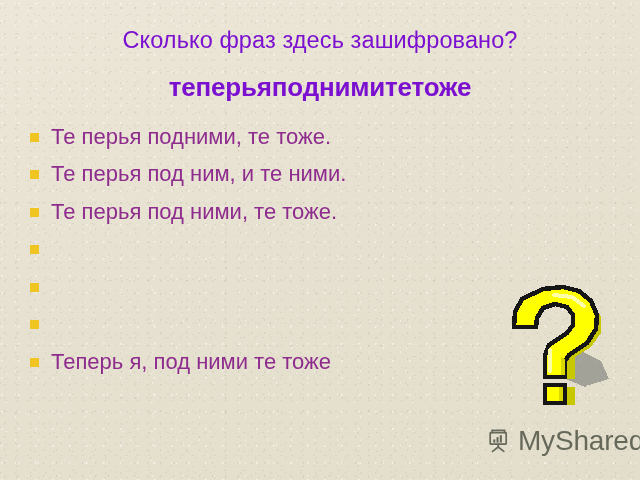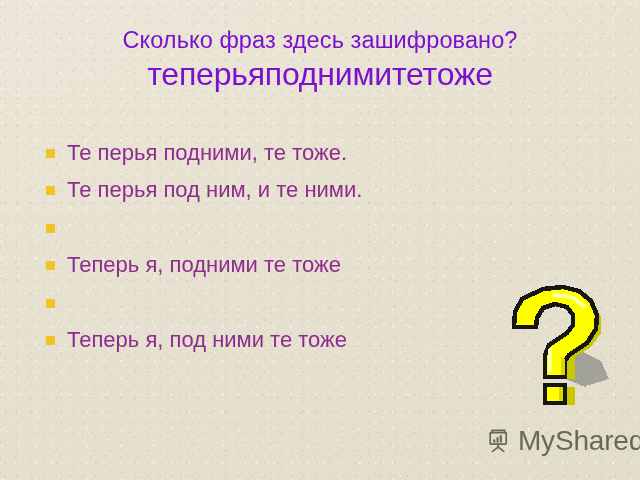--- a/index.html
+++ b/index.html
@@ -41,36 +41,36 @@
   }
   .title-line1 {
     font-size: 23.5px;
     line-height: 28px;
     font-weight: 400;
     color: #7b10d0;
     letter-spacing: 0.1px;
     white-space: nowrap;
   }
   .title-line2 {
-    font-size: 32px;
+    font-size: 26px;
     line-height: 40px;
-    font-weight: 400;
+    font-weight: 700;
     color: #7b10d0;
     letter-spacing: -0.2px;
     white-space: nowrap;
-    margin-top: 0;
+    margin-top: 13px;
   }
 
   
   .phrase-list {
     position: absolute;
     left: 30px;
     top: 118px;
     width: 470px;
-    margin: 16px;
+    margin: 0;
     padding: 0;
     list-style: none;
   }
   .phrase-item {
     display: flex;
     align-items: center;
     height: 37.5px;
   }
   .bullet-square {
     flex: 0 0 auto;
@@ -135,24 +135,27 @@
     <li class="phrase-item">
       <span class="bullet-square"></span>
       <span class="phrase-text">Те перья подними, те тоже.</span>
     </li>
     <li class="phrase-item">
       <span class="bullet-square"></span>
       <span class="phrase-text">Те перья под ним, и те ними.</span>
     </li>
     <li class="phrase-item">
       <span class="bullet-square"></span>
-    </li>
-    <li class="phrase-item">
-      <span class="bullet-square"></span>
-      <span class="phrase-text">Теперь я, подними те тоже</span>
+      <span class="phrase-text">Те перья под ними, те тоже.</span>
+    </li>
+    <li class="phrase-item">
+      <span class="bullet-square"></span>
+    </li>
+    <li class="phrase-item">
+      <span class="bullet-square"></span>
     </li>
     <li class="phrase-item">
       <span class="bullet-square"></span>
     </li>
     <li class="phrase-item">
       <span class="bullet-square"></span>
       <span class="phrase-text">Теперь я, под ними те тоже</span>
     </li>
   </ul>
 

